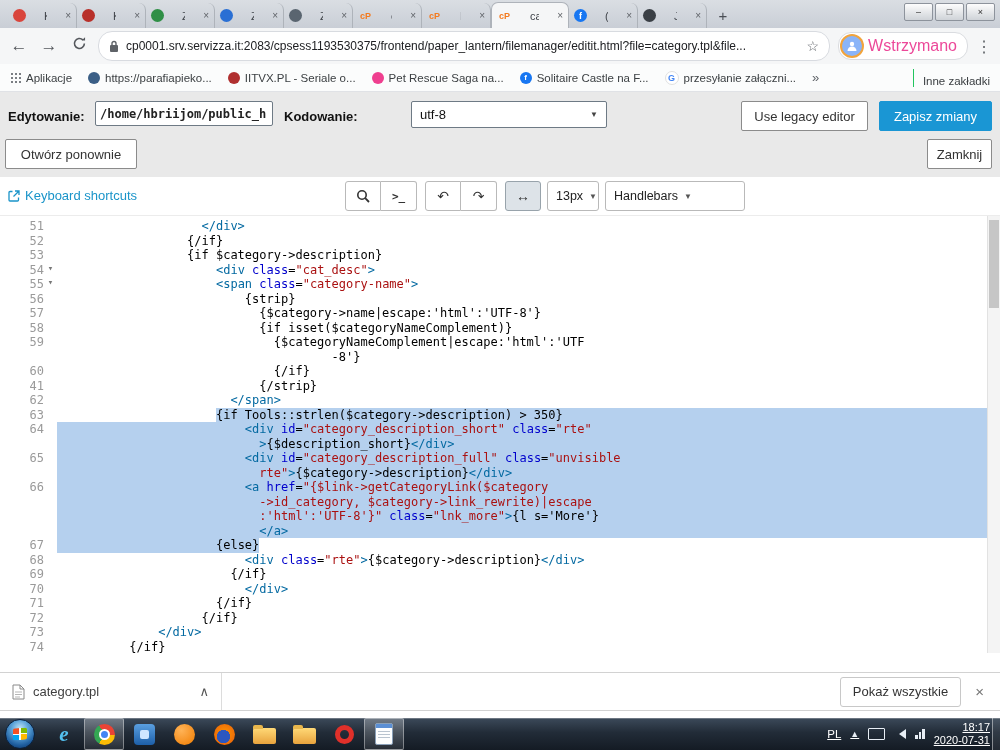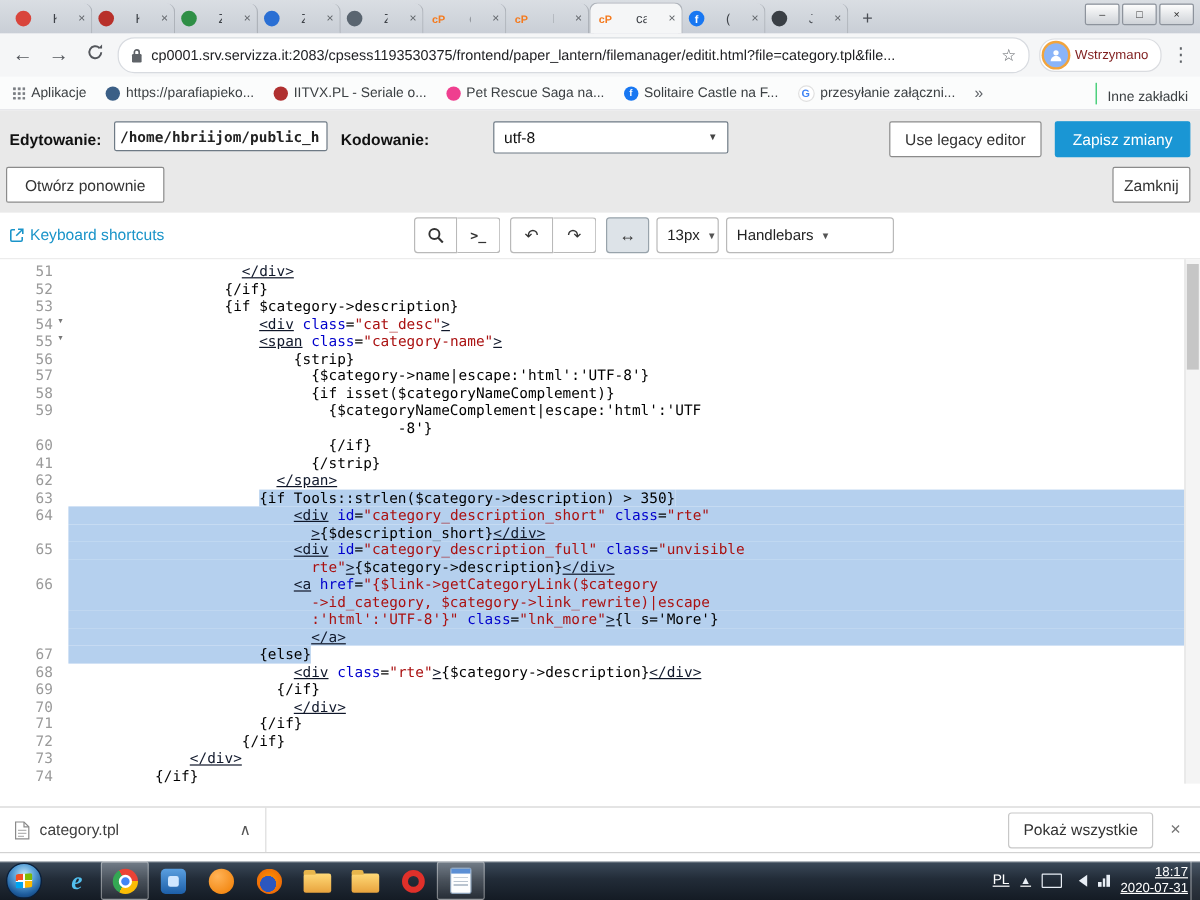--- a/index.html
+++ b/index.html
@@ -20,21 +20,21 @@
   .wc{width:27px;height:16px;background:linear-gradient(#fdfdfd,#cfd3d8);border:1px solid #8d939c;border-radius:2px;font-size:9px;color:#333;display:flex;align-items:center;justify-content:center;}
 
   
   .ctoolbar{position:absolute;top:28px;left:0;width:100%;height:36px;background:#f5f6f7;display:flex;align-items:center;padding:0 8px;box-sizing:border-box;gap:8px;}
   .navbtn{font-size:17px;color:#54575c;width:22px;text-align:center;}
   .omnibox{flex:1;height:28px;background:#fff;border:1px solid #d8dbe0;border-radius:14px;display:flex;align-items:center;padding:0 10px;gap:7px;min-width:0;}
   .urltext{flex:1;font-size:12px;color:#202124;white-space:nowrap;overflow:hidden;}
   .star{font-size:14px;color:#5f6368;}
   .profile{height:26px;border:1px solid #dadce0;border-radius:13px;background:#fff;display:flex;align-items:center;gap:6px;padding:0 10px 0 3px;}
   .pav{width:20px;height:20px;border-radius:50%;background:#8ab4f8;box-shadow:0 0 0 2px #f2a43c;display:flex;align-items:center;justify-content:center;}
-  .ptext{font-size:11px;color:#7f1d1d;}
+  .ptext{font-size:16px;color:#ec4899;}
   .menu3{font-size:16px;color:#5f6368;width:16px;text-align:center;}
 
   
   .bookmarks{position:absolute;top:64px;left:0;width:100%;height:28px;background:#fbfcfc;border-bottom:1px solid #e0e2e6;display:flex;align-items:center;padding:0 10px;box-sizing:border-box;gap:16px;font-size:11.5px;color:#3c4043;}
   .bitem{display:flex;align-items:center;gap:5px;white-space:nowrap;}
   .bfav{width:12px;height:12px;border-radius:50%;flex:none;display:flex;align-items:center;justify-content:center;color:#fff;font-size:8px;font-weight:bold;}
   .bfav.gfav{background:#fff;color:#4285f4;border:1px solid #e0e0e0;font-size:9px;}
   .appsgrid{width:11px;height:11px;background-image:radial-gradient(#7a7e83 1.1px,transparent 1.3px);background-size:4px 4px;background-position:0 0;}
   .boverflow{font-size:13px;color:#5f6368;}
   .bspacer{flex:1;}
@@ -63,21 +63,21 @@
   .termglyph{font:bold 11px "DejaVu Sans Mono",monospace;}
 
   
   .editor{position:absolute;top:215px;left:0;width:100%;height:437px;background:#fff;border-top:1px solid #ececec;}
   .cm-lines{padding-top:3px;}
   .cm-row{display:flex;height:14.5px;line-height:14.5px;font:12px "DejaVu Sans Mono",monospace;}
   .cm-gut{flex:none;width:44px;text-align:right;color:#9a9a9a;}
   .cm-fold{flex:none;width:13px;font-size:9px;color:#777;text-align:center;}
   .cm-code{flex:1;display:flex;margin-right:13px;min-width:0;}
   .cm-code span{white-space:pre;}
-  .tk-tag{color:#0f172a;text-decoration:underline;}
+  .tk-tag{color:#0369a1;}
   .tk-attr{color:#0000cc;}
   .tk-str{color:#aa1111;}
   .tk-plain{color:#000;}
   .sel-wrap{background:var(--sel);}
   .sel-fill{flex:1;background:var(--sel);}
   .cm-code.sel-full{background:var(--sel);}
   .sbar{position:absolute;top:0;right:0;width:12px;height:100%;background:#f4f4f4;border-left:1px solid #e2e2e2;}
   .sthumb{position:absolute;top:4px;left:1px;width:10px;height:88px;background:#c6c6c6;}
 
   

